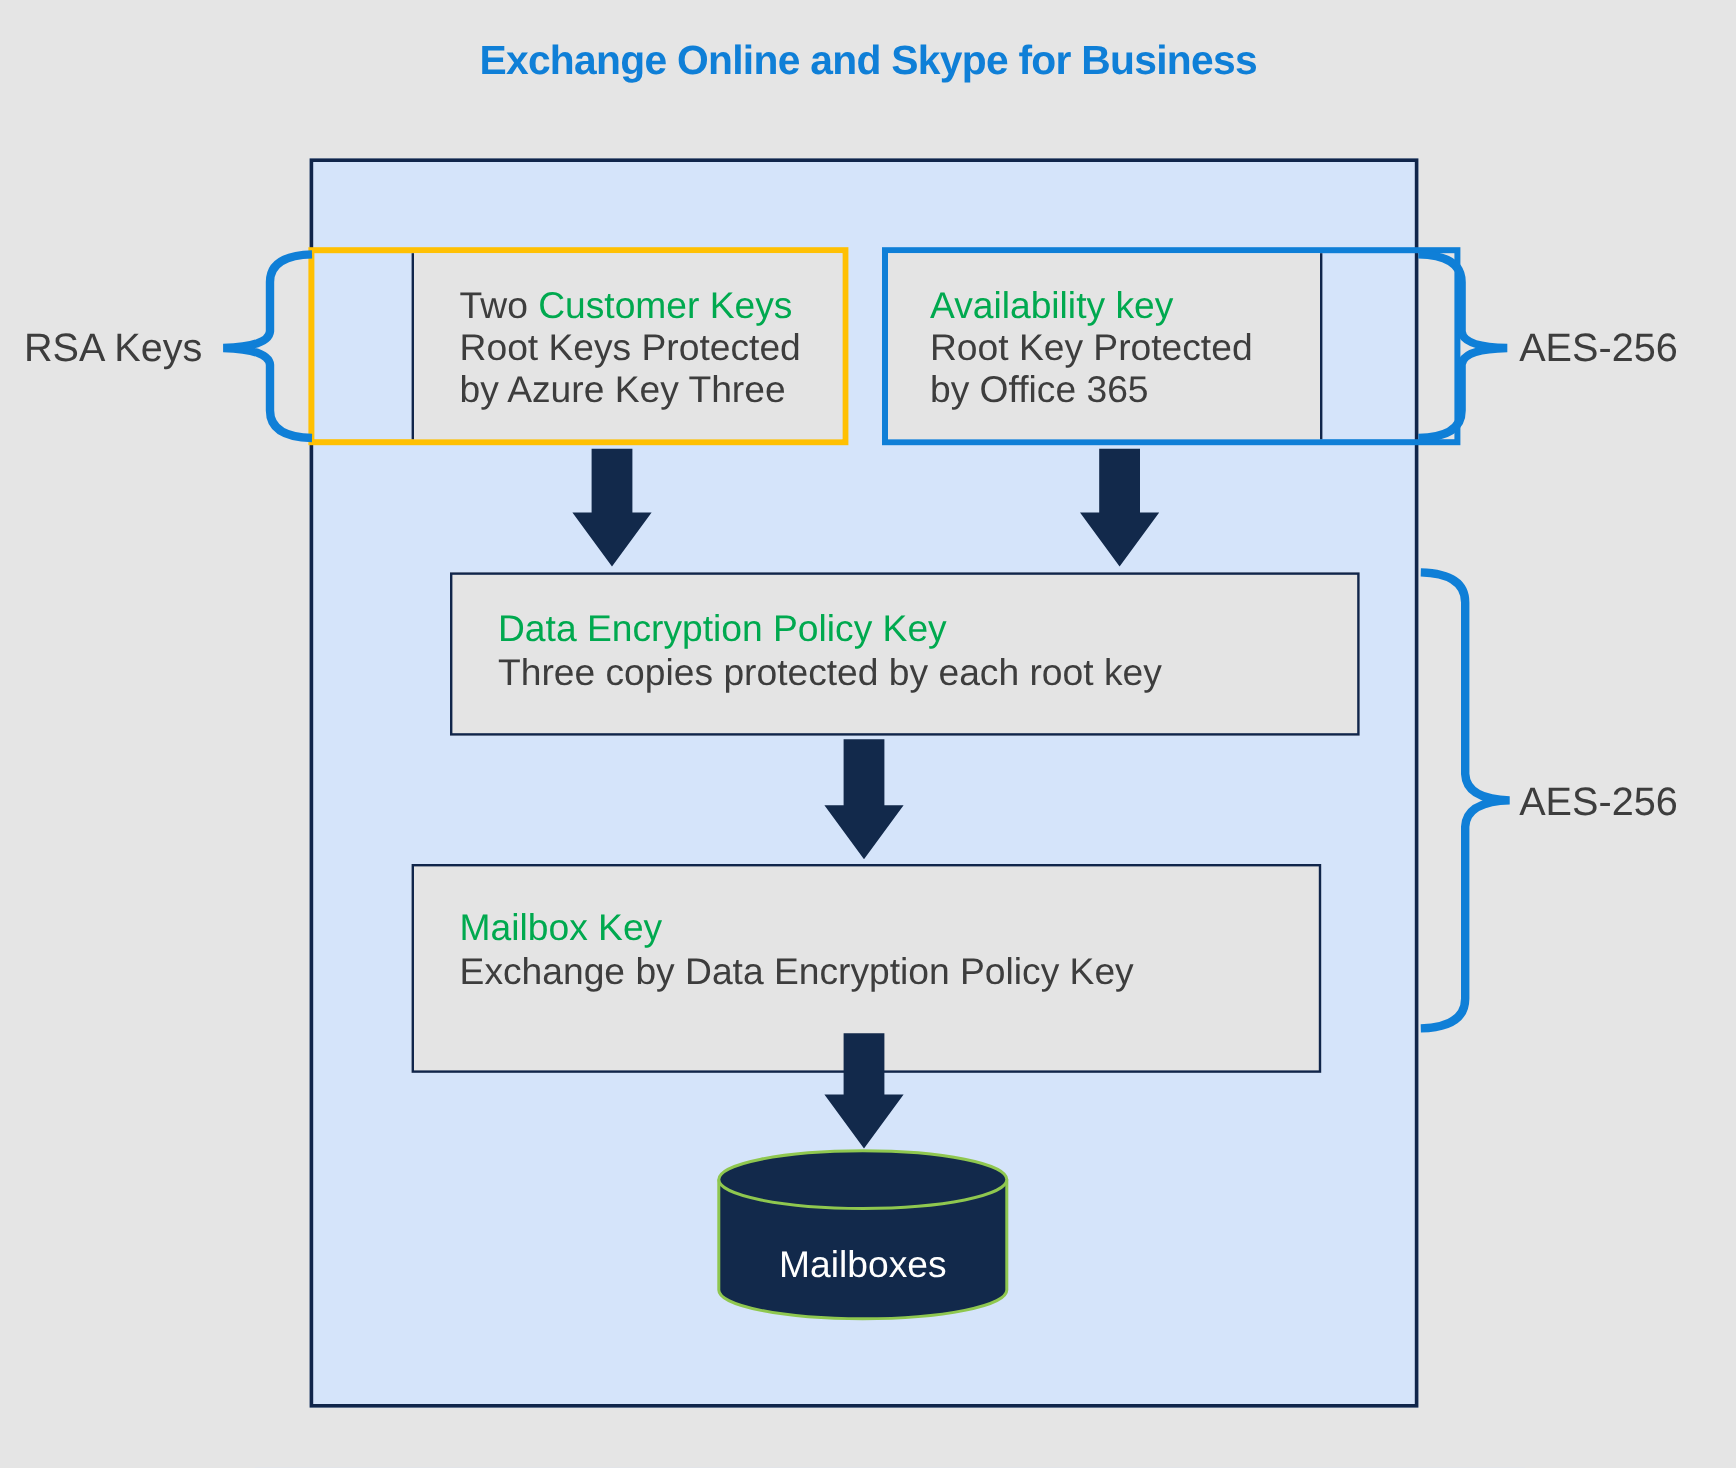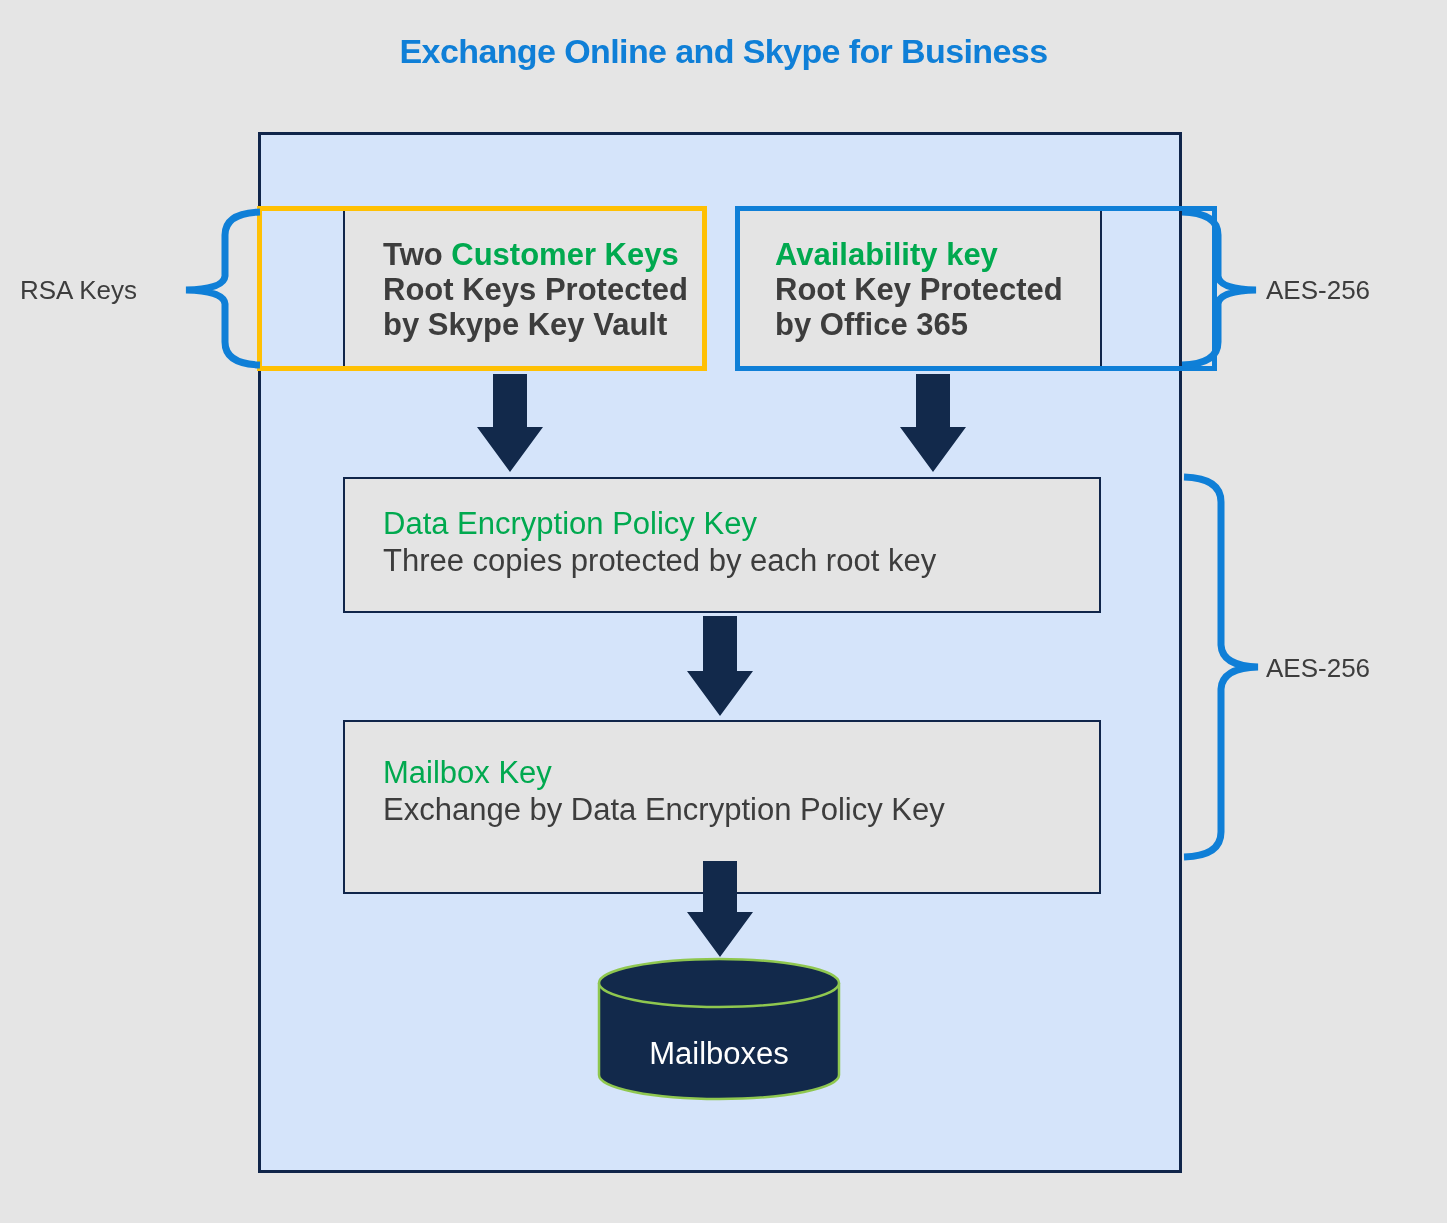--- a/index.html
+++ b/index.html
@@ -61,40 +61,39 @@
   .hl-divider {
     position: absolute;
     top: 0; bottom: 0;
     width: 2px;
     background: var(--container-border, #10254a);
   }
   .hl-gray-panel {
     position: absolute;
     top: 0; bottom: 0;
     background: var(--box-fill, #e4e4e4);
-    font-weight: bold;
   }
   .box-text {
     font-size: 31px;
     line-height: 35px;
     color: var(--text-dark, #3d3d3d);
     white-space: nowrap;
   }
   .green { color: var(--key-green, #00a94f); }
   .key-box {
     position: absolute;
     left: 343px;
     width: 758px;
     background: var(--box-fill, #e4e4e4);
     border: 2px solid var(--container-border, #10254a);
   }
   .key-box .box-text { line-height: 37px; }
   .side-label {
     position: absolute;
-    font-size: 26px;
+    font-size: 33px;
     line-height: 40px;
     color: var(--text-dark, #3d3d3d);
     white-space: nowrap;
   }
   .overlay {
     position: absolute;
     left: 0; top: 0;
     width: 1447px; height: 1223px;
     pointer-events: none;
   }
@@ -124,34 +123,34 @@
     <div>Exchange Online and Skype for Business</div>
   </div>
 
   <div class="container-box"></div>
 
   <div class="hl-rect hl-orange">
     <div class="hl-divider" style="left:81px;"></div>
     <div class="hl-gray-panel" style="left:83px; right:0; padding:26px 0 0 38px;">
       <div class="box-text"><span>Two </span><span class="green">Customer Keys</span></div>
       <div class="box-text">Root Keys Protected</div>
-      <div class="box-text">by Skype Key Vault</div>
+      <div class="box-text">by Azure Key Three</div>
     </div>
   </div>
 
   <div class="hl-rect hl-blue">
     <div class="hl-gray-panel" style="left:0; width:360px; padding:26px 0 0 35px;">
       <div class="box-text green">Availability key</div>
       <div class="box-text">Root Key Protected</div>
       <div class="box-text">by Office 365</div>
     </div>
     <div class="hl-divider" style="left:360px;"></div>
   </div>
 
-  <div class="key-box" style="top:477px; height:136px; padding:26px 0 12px 38px;">
+  <div class="key-box" style="top:477px; height:136px; padding:26px 0 12px 38px;margin-left:32px;">
     <div class="box-text green">Data Encryption Policy Key</div>
     <div class="box-text">Three copies protected by each root key</div>
   </div>
 
   <div class="key-box" style="top:720px; height:174px; padding:32px 0 0 38px;">
     <div class="box-text green">Mailbox Key</div>
     <div class="box-text">Exchange by Data Encryption Policy Key</div>
   </div>
 
   <div class="side-label" style="left:20px; top:270px;">RSA Keys</div>

